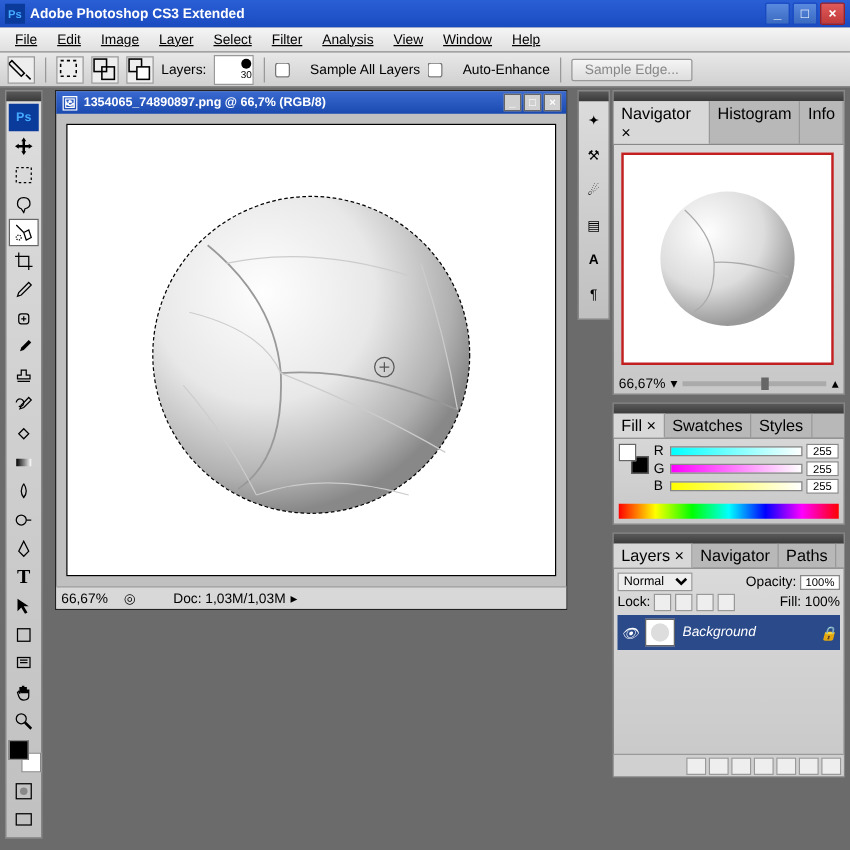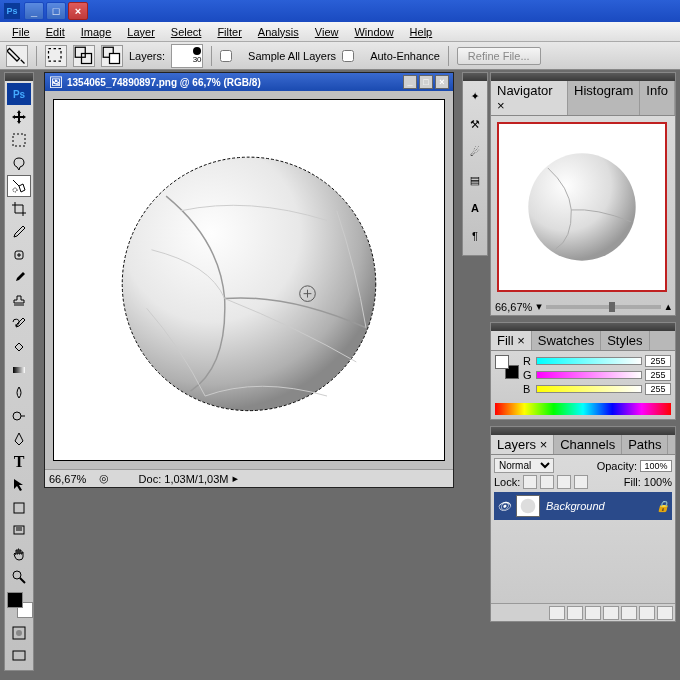--- a/index.html
+++ b/index.html
@@ -76,20 +76,21 @@
 .layerfoot { height:18px; background:#d0d0d0; border-top:1px solid #999; display:flex; justify-content:flex-end; padding:2px; gap:2px; }
 .footicon { width:16px; height:14px; border:1px solid #999; background:#eee; }
 .ball { width:100%; height:100%; }
 .divider { width:1px; height:20px; background:#999; margin:0 2px; }
 </style>
 </head>
 <body>
 
 <div class="titlebar">
   <div class="icon">Ps</div>
+  <div class="title">Adobe Photoshop CS3 Extended</div>
   <div class="winbtns">
     <div class="winbtn">_</div>
     <div class="winbtn">□</div>
     <div class="winbtn close">×</div>
   </div>
 </div>
 
 <div class="menubar">
   <div class="menuitem">File</div>
   <div class="menuitem">Edit</div>
@@ -135,21 +136,21 @@
   <div class="divider"></div>
   <label class="chk">
       <input type="checkbox" style="">
       <span>Sample All Layers</span>
     </label>
   <label class="chk">
       <input type="checkbox" style="">
       <span>Auto-Enhance</span>
     </label>
   <div class="divider"></div>
-  <button class="btn">Refine File...</button>
+  <button class="btn">Sample Edge...</button>
 </div>
 
 <div class="workspace">
 
 <div class="toolbar">
   <div class="tabhdr"></div>
   <div class="tool" style="background:#0a3a9a;color:#4af;font-weight:bold;font-size:10px">Ps</div>
   <div class="tool">
         <svg viewBox="0 0 16 16">
           <path d="M8 1 L10 4 L9 4 L9 7 L12 7 L12 6 L15 8 L12 10 L12 9 L9 9 L9 12 L10 12 L8 15 L6 12 L7 12 L7 9 L4 9 L4 10 L1 8 L4 6 L4 7 L7 7 L7 4 L6 4 Z" fill="#000"></path>
@@ -394,21 +395,21 @@
             </div>
       </div>
     </div>
     <div class="spectrum"></div>
   </div>
 
   <div class="panel">
     <div class="phdr"></div>
     <div class="tabs">
       <div class="tab active">Layers ×</div>
-      <div class="tab">Channels</div>
+      <div class="tab">Navigator</div>
       <div class="tab">Paths</div>
     </div>
     <div class="layercontent">
       <div class="layerctl">
         <select><option>Normal</option></select>
         <span style="flex:1"></span>
         <span>Opacity:</span>
         <div class="pct">100%</div>
       </div>
       <div class="layerlock">

